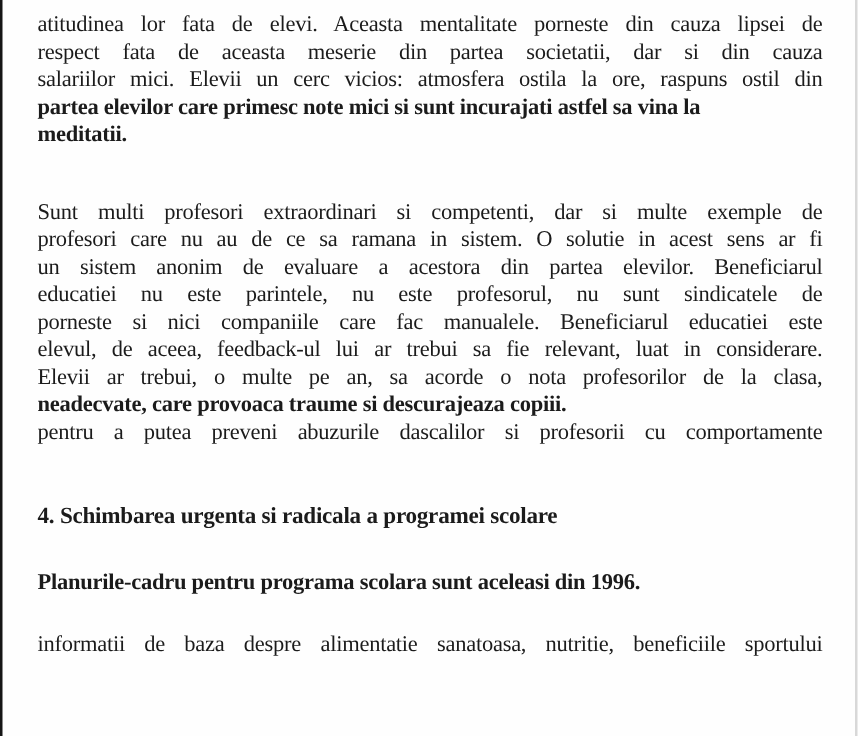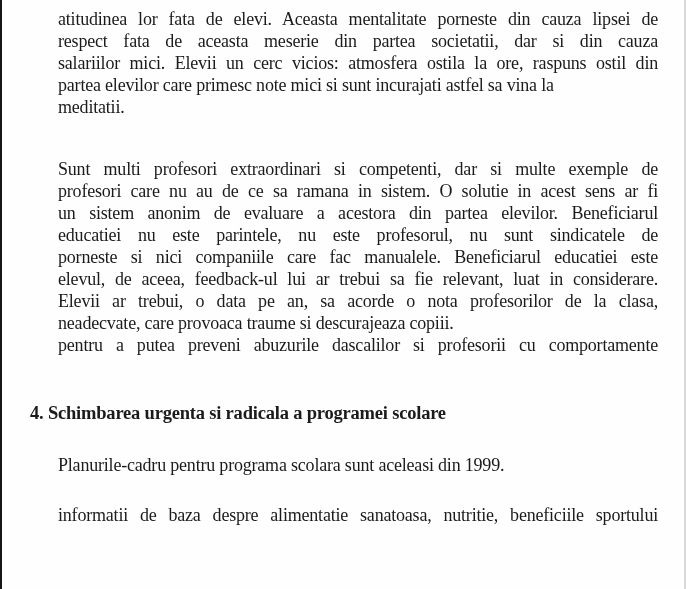--- a/index.html
+++ b/index.html
@@ -48,25 +48,25 @@
   .para {
     margin: 0;
   }
   .para-1 { margin-bottom: 40px; }
   .para-2 { margin-bottom: 46px; }
   .para-3 { margin-bottom: 28px; }
   .line {
     text-align: justify;
     text-align-last: justify;
     white-space: normal;
-    margin-left: 28px;
   }
   .line.flush-left {
     text-align: center;
     text-align-last: left;
+    font-weight: bold;
   }
   .heading {
     font-weight: bold;
     font-size: 18.5px;
     line-height: 22px;
     margin: 0 0 30px 0;
     letter-spacing: -0.2px;
   }
 </style>
 </head>
@@ -86,29 +86,29 @@
       <div class="line flush-left">meditatii.</div>
     </div>
 
     <div class="para para-2">
       <div class="line">Sunt multi profesori extraordinari si competenti, dar si multe exemple de</div>
       <div class="line">profesori care nu au de ce sa ramana in sistem. O solutie in acest sens ar fi</div>
       <div class="line">un sistem anonim de evaluare a acestora din partea elevilor. Beneficiarul</div>
       <div class="line">educatiei nu este parintele, nu este profesorul, nu sunt sindicatele de</div>
       <div class="line">porneste si nici companiile care fac manualele. Beneficiarul educatiei este</div>
       <div class="line">elevul, de aceea, feedback-ul lui ar trebui sa fie relevant, luat in considerare.</div>
-      <div class="line">Elevii ar trebui, o data pe an, sa acorde o nota profesorilor de la clasa,</div>
+      <div class="line">Elevii ar trebui, o multe pe an, sa acorde o nota profesorilor de la clasa,</div>
       <div class="line flush-left">neadecvate, care provoaca traume si descurajeaza copiii.</div>
       <div class="line">pentru a putea preveni abuzurile dascalilor si profesorii cu comportamente</div>
     </div>
 
     <h3 class="heading">4. Schimbarea urgenta si radicala a programei scolare</h3>
 
     <div class="para para-3">
-      <div class="line flush-left">Planurile-cadru pentru programa scolara sunt aceleasi din 1999.</div>
+      <div class="line flush-left">Planurile-cadru pentru programa scolara sunt aceleasi din 1996.</div>
     </div>
 
     <div class="para para-4">
       <div class="line">informatii de baza despre alimentatie sanatoasa, nutritie, beneficiile sportului</div>
     </div>
 
   </div>
 
   <div class="right-edge"></div>
 

